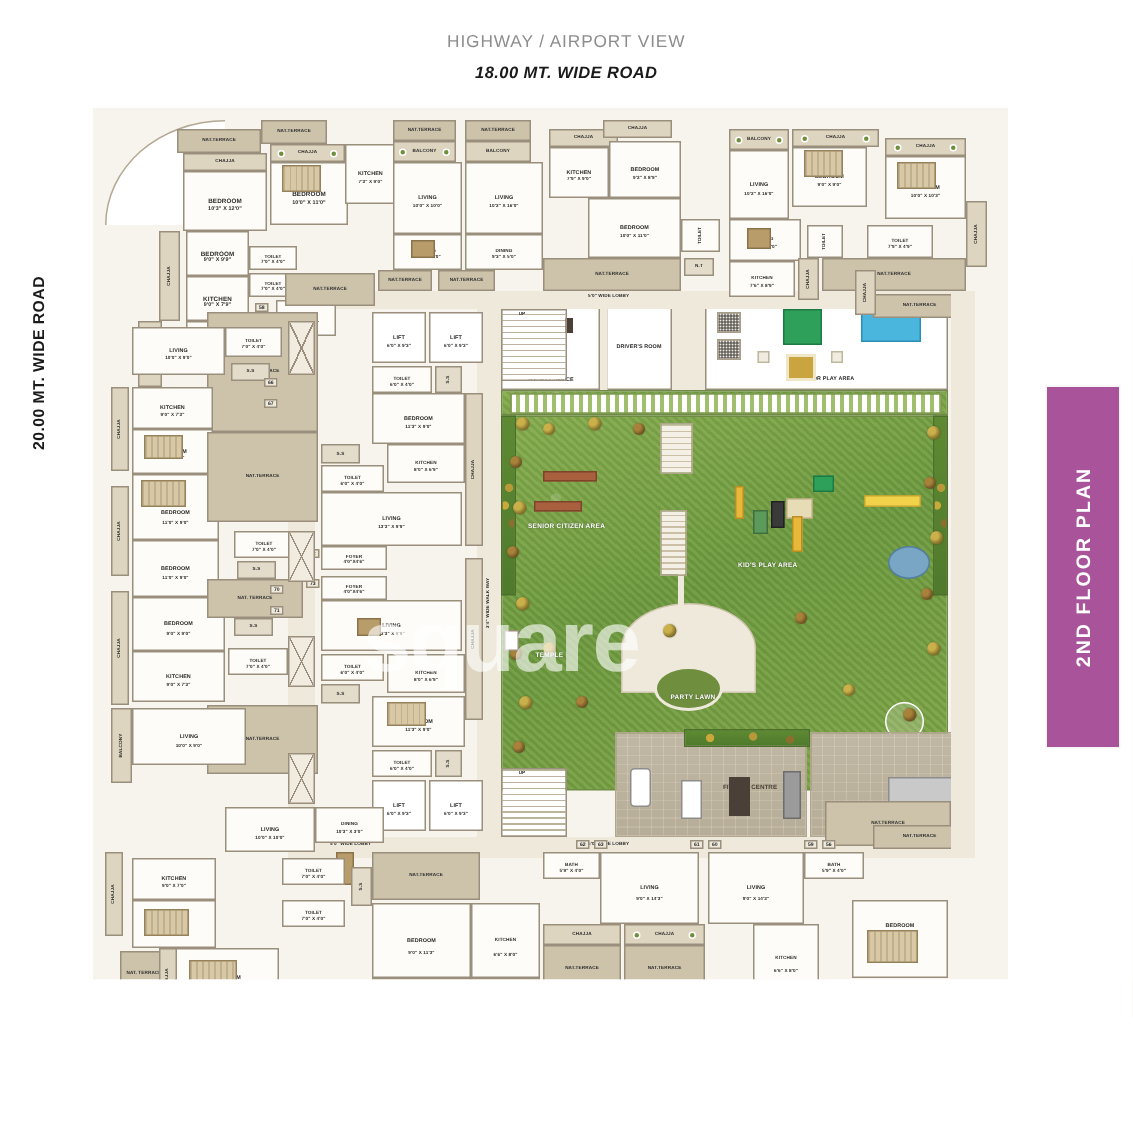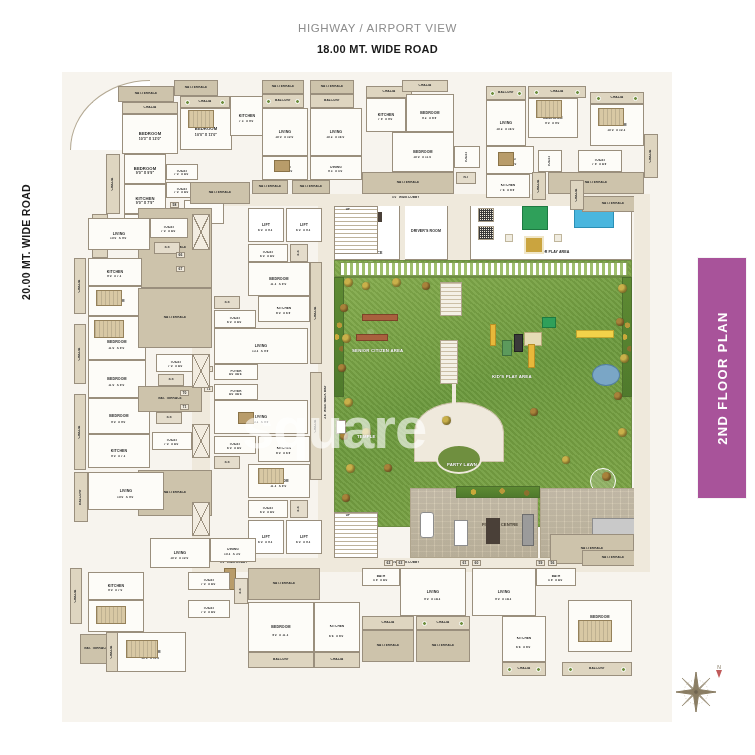--- a/index.html
+++ b/index.html
@@ -3,37 +3,37 @@
 <meta charset="utf-8">
 <style>
   * { box-sizing: border-box; }
   html, body {
     margin: 0; padding: 0;
     background: #ffffff;
     font-family: "Liberation Sans", sans-serif;
   }
   #page {
     position: relative;
-    width: 755px; height: 755px;
+    width: 755px; height: 653px;
     background: #ffffff;
     overflow: hidden;
   }
 
   
   .hdr-view {
     position: absolute; left: 0; right: 0; top: 22px;
     text-align: center;
     font-size: 11.5px; letter-spacing: .6px;
     color: #8d8d8d; font-weight: 400;
   }
   .hdr-road {
     position: absolute; left: 0; right: 0; top: 43px;
     text-align: center;
     font-size: 11px; letter-spacing: .3px;
-    color: #1a1a1a; font-weight: bold;
+    color: #1a1a1a; font-weight: bold; font-style: italic;
   }
   .side-road {
     position: absolute; left: 20px; top: 300px;
     width: 150px;
     transform: rotate(-90deg); transform-origin: 0 0;
     font-size: 10.5px; font-weight: bold; color: #1a1a1a;
     letter-spacing: .3px;
     white-space: nowrap;
   }
 

